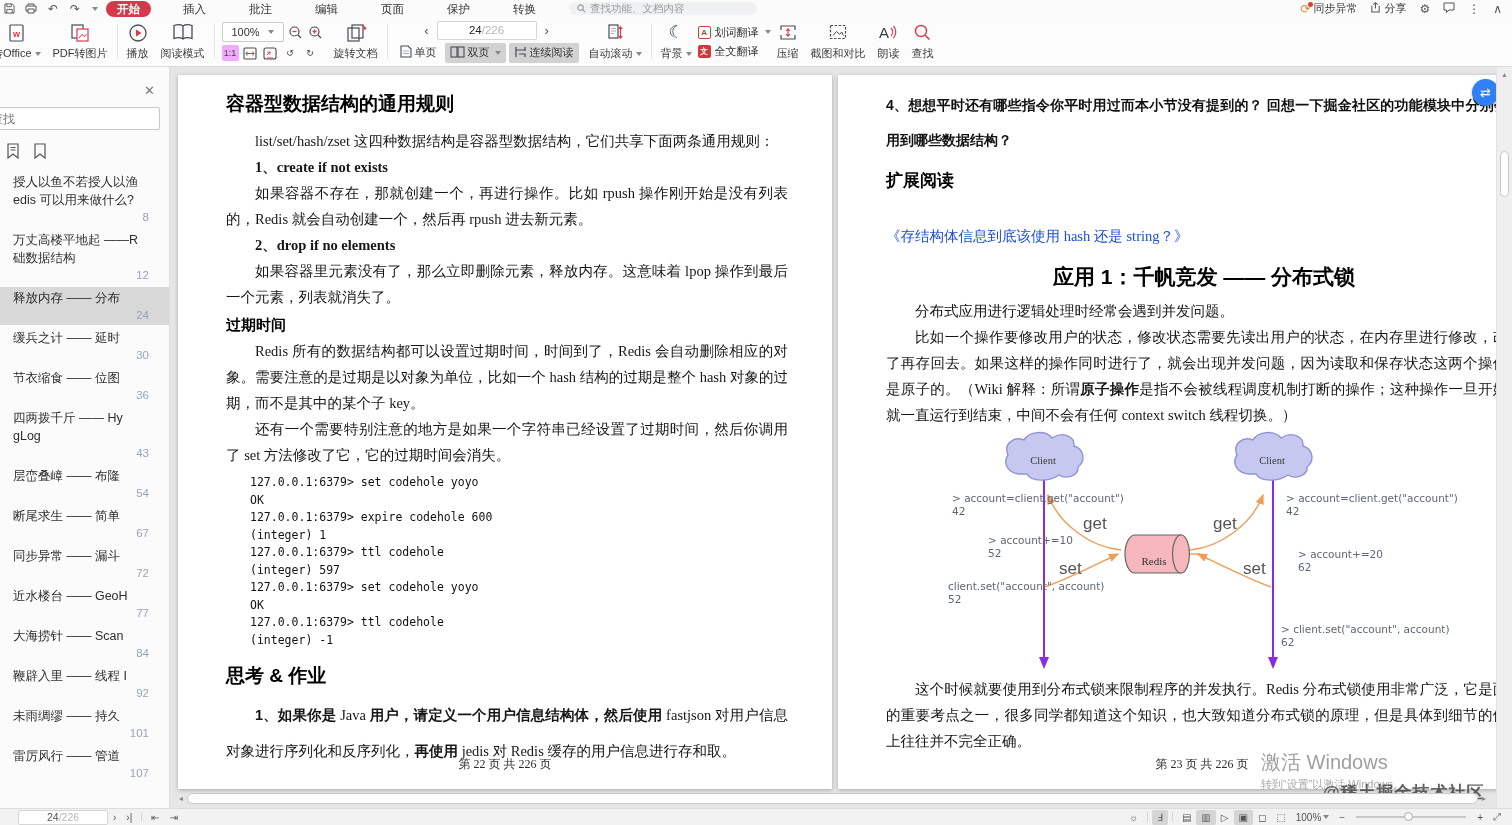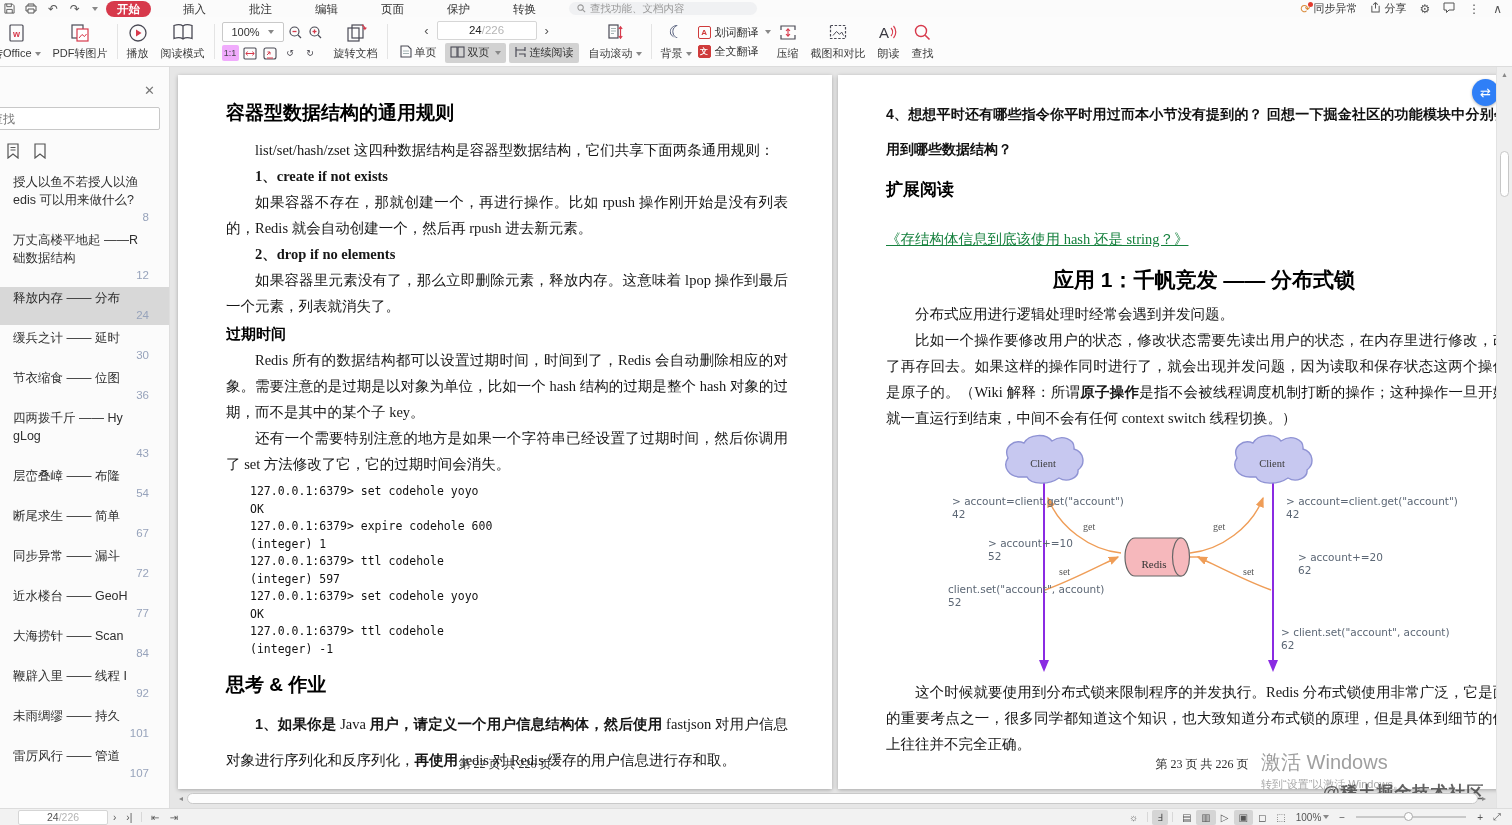--- a/index.html
+++ b/index.html
@@ -50,41 +50,41 @@
   .o-item { padding:2px 8px 2px 13px; margin-bottom:2px; cursor:default; }
   .o-item.selected { background:#d8d8d8; }
   .o-line { font-size:12.5px; line-height:18px; color:#2e2e2e; white-space:nowrap; overflow:hidden; }
   .o-page { display:block; text-align:right; font-size:11.5px; line-height:16px; color:#97a3bb; padding-right:12px; }
 
   
   .docarea { position:absolute; top:67px; left:171px; right:16px; bottom:17px; background:#e6e6e6; overflow:hidden; }
   .page { position:absolute; top:8px; height:714px; background:#fff; box-shadow:0 1px 4px rgba(0,0,0,.28); }
   .page.left { left:7px; width:654px; }
   .page.right { left:667px; width:728px; }
-  .p-inner { padding:22px 44px 0 48px; font-family:"Liberation Serif","DejaVu Serif",serif; font-size:14.5px; line-height:26px; color:#161616; text-align:justify; }
+  .p-inner { padding:13px 44px 0 48px; font-family:"Liberation Serif","DejaVu Serif",serif; font-size:14.5px; line-height:26px; color:#161616; text-align:justify; }
   .h-hei { font-family:"Liberation Sans","DejaVu Sans",sans-serif; font-weight:bold; color:#000; text-align:left; }
   .doc-h1 { font-size:19px; line-height:28px; margin:2px 0 10px; }
   .subhead { font-weight:bold; text-indent:2em; }
   .ind { text-indent:2em; }
   .expire-h { font-size:15px; line-height:26px; margin-top:2px; }
   .codeblock { font-family:"DejaVu Sans Mono","Liberation Mono",monospace; font-size:11.5px; line-height:17.5px; margin:6px 0 4px 24px; color:#111; text-align:left; }
   .doc-h1b { font-size:19px; line-height:30px; margin-top:12px; }
   .hw { line-height:36px; text-indent:2em; margin-top:6px; }
   .b { font-weight:bold; font-family:"Liberation Sans","DejaVu Sans",sans-serif; }
   .pfooter { position:absolute; bottom:16px; left:0; right:0; text-align:center; font-family:"Liberation Serif",serif; font-size:12px; color:#2a2a2a; }
   .q4 { font-family:"Liberation Sans","DejaVu Sans",sans-serif; font-size:14px; line-height:35px; color:#111; text-align:justify; }
   .ext-h { font-size:17px; line-height:24px; margin:11px 0 2px; }
-  .ext-link { display:inline-block; margin-top:22px; color:#15803d; text-decoration:underline; cursor:pointer; }
+  .ext-link { display:inline-block; margin-top:28px; color:#1d4ed8; cursor:pointer; }
   .app-h1 { text-align:center; font-size:21px; line-height:30px; margin:13px 0 6px; }
 
   
   .diagram { position:relative; height:248px; margin:0 -8px; }
   .dg-svg { position:absolute; inset:0; }
   .op { position:absolute; font-size:10.5px; line-height:13px; color:#5c6775; white-space:nowrap; font-family:"DejaVu Sans",sans-serif; }
-  .gs { position:absolute; font-size:10px; color:#555; font-family:Liberation Serif, serif; }
+  .gs { position:absolute; font-size:17px; color:#555; font-family:Liberation Sans, sans-serif; }
   .cl-label { position:absolute; width:66px; text-align:center; font-size:10.5px; color:#3a3a3a; }
   .redis-label { position:absolute; width:56px; text-align:center; font-size:11px; color:#333; }
 
   
   .wm1 { position:absolute; left:1090px; top:682px; font-size:20px; color:#9f9f9f; }
   .wm2 { position:absolute; left:1090px; top:710px; font-size:11px; color:#a9a9a9; }
   .wmj { position:absolute; left:1152px; top:714px; font-size:17px; font-weight:bold; color:#474747; opacity:.85; letter-spacing:1px; }
   .float-btn { position:absolute; left:1301px; top:12px; width:27px; height:27px; border-radius:50%; background:#2f7ff7; color:#fff; display:flex; align-items:center; justify-content:center; font-size:13px; box-shadow:0 1px 3px rgba(0,0,0,.3); cursor:pointer; }
 
   

